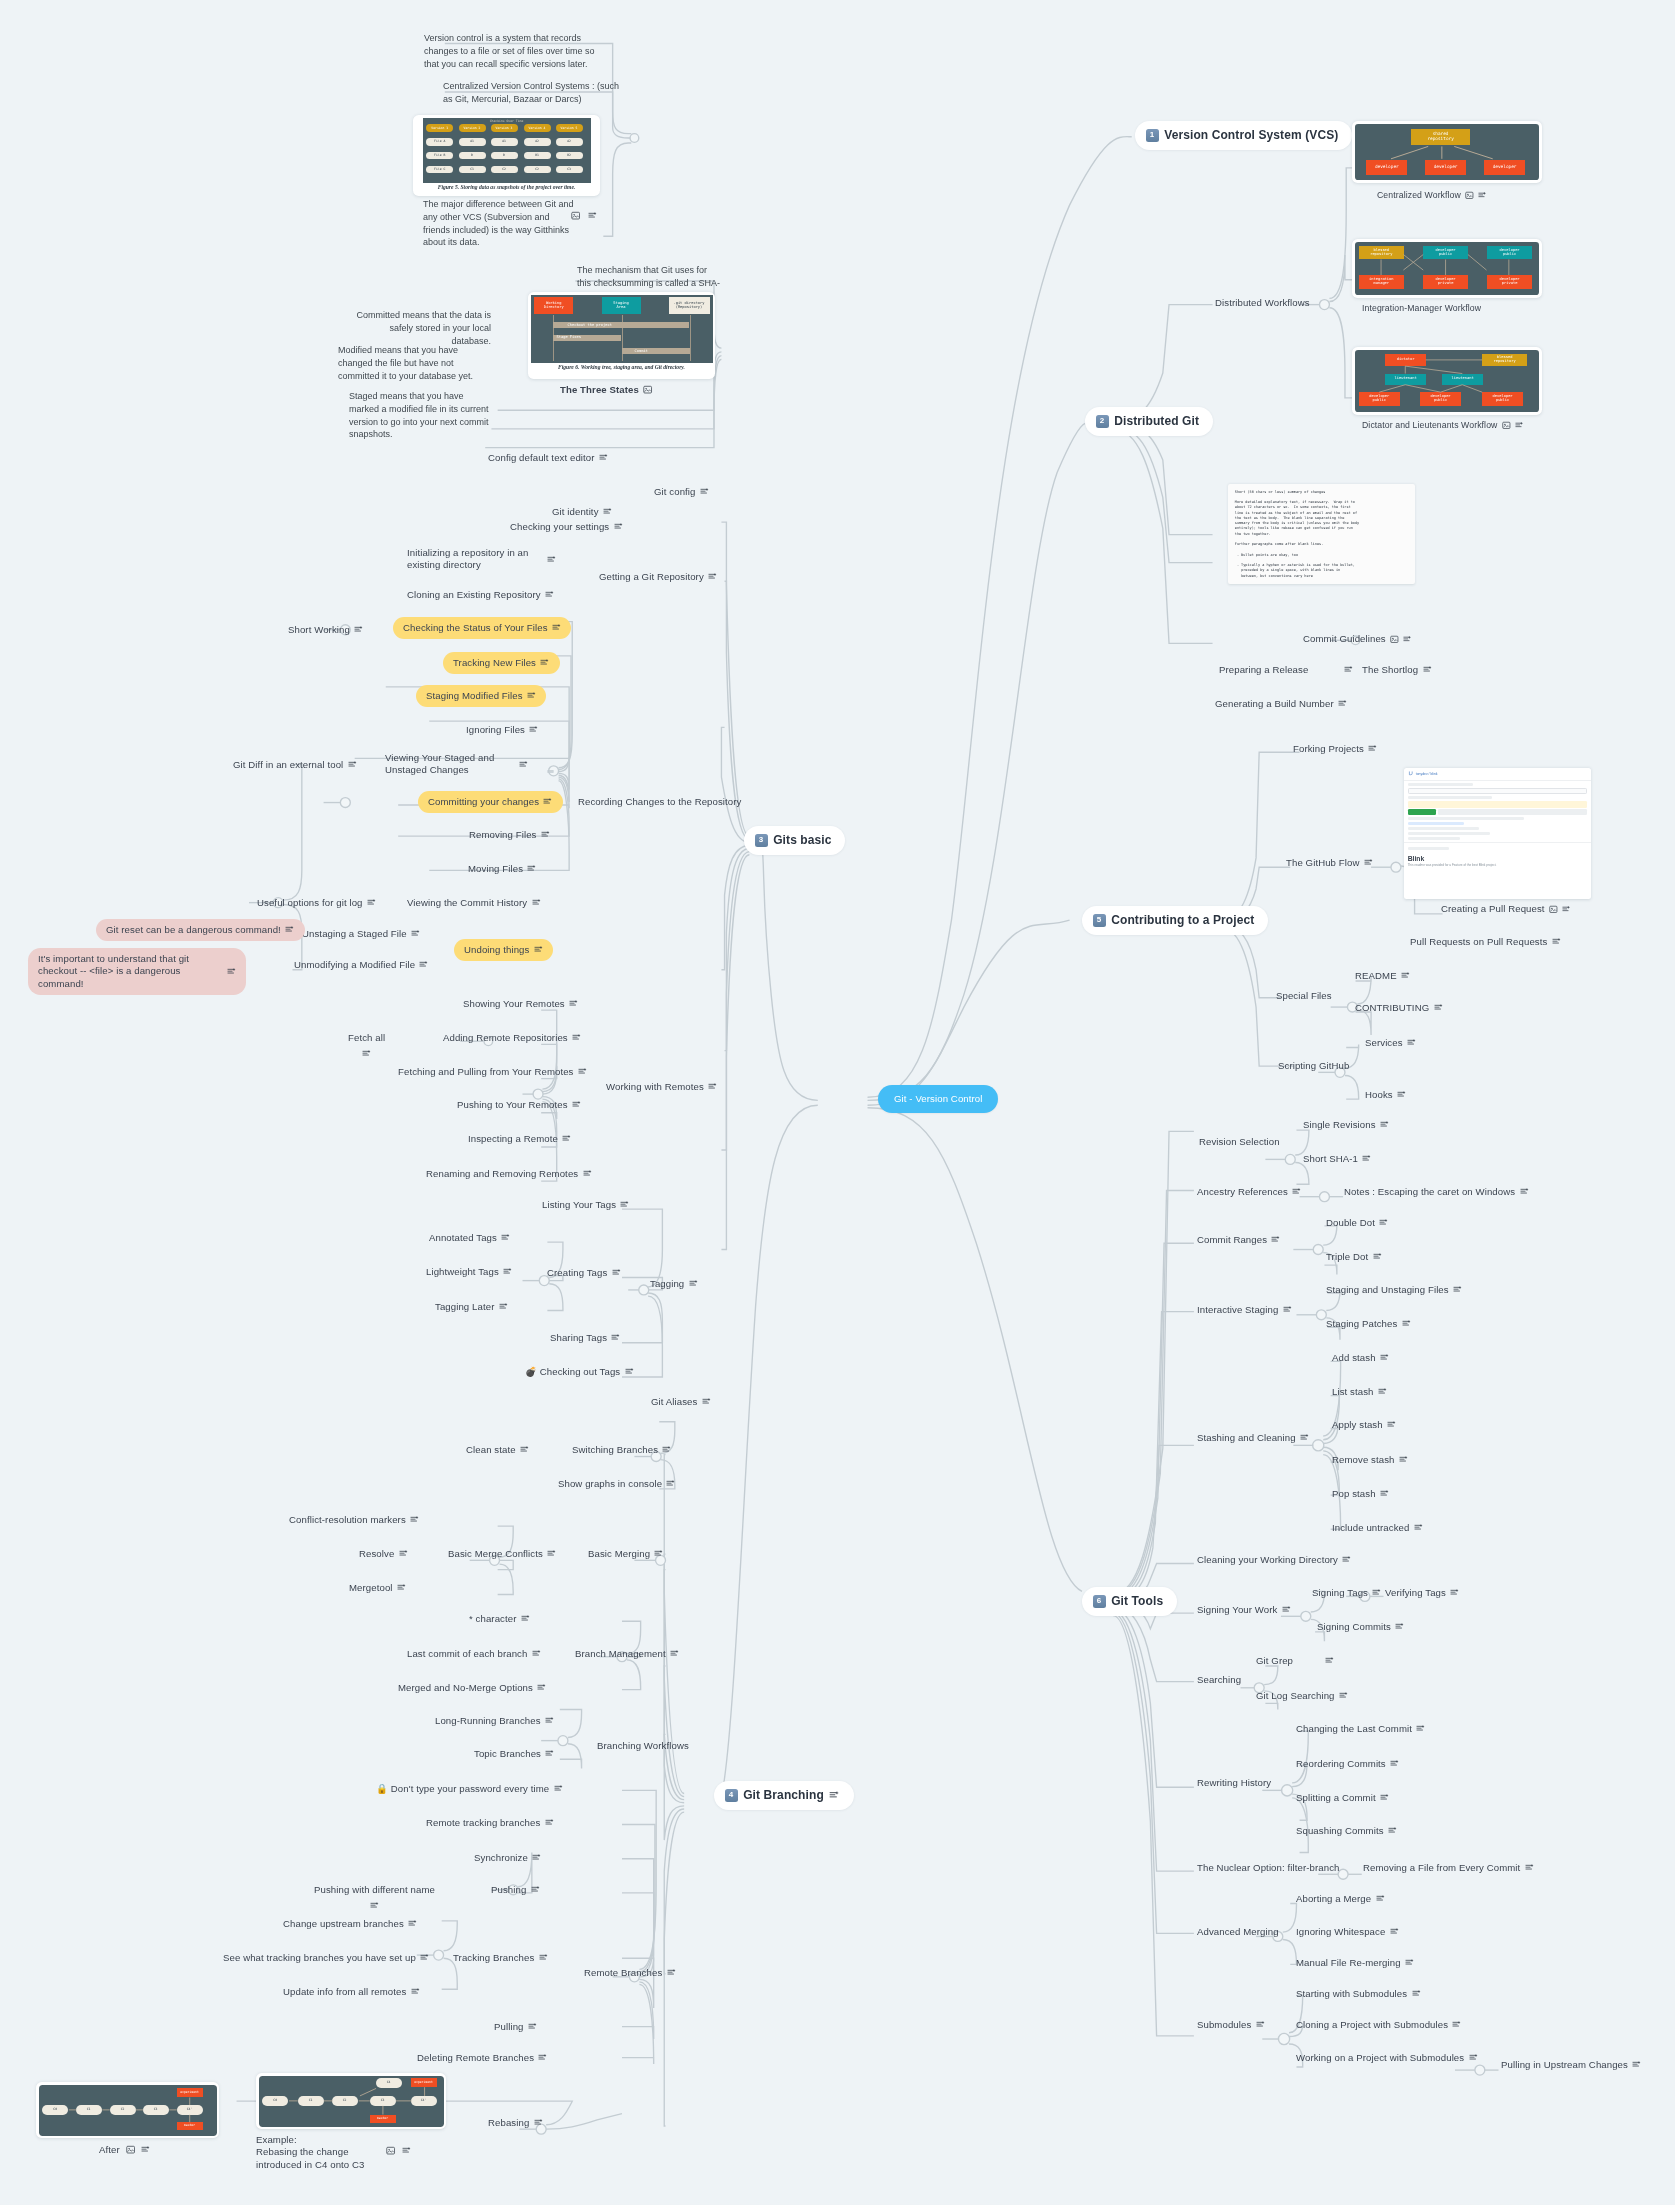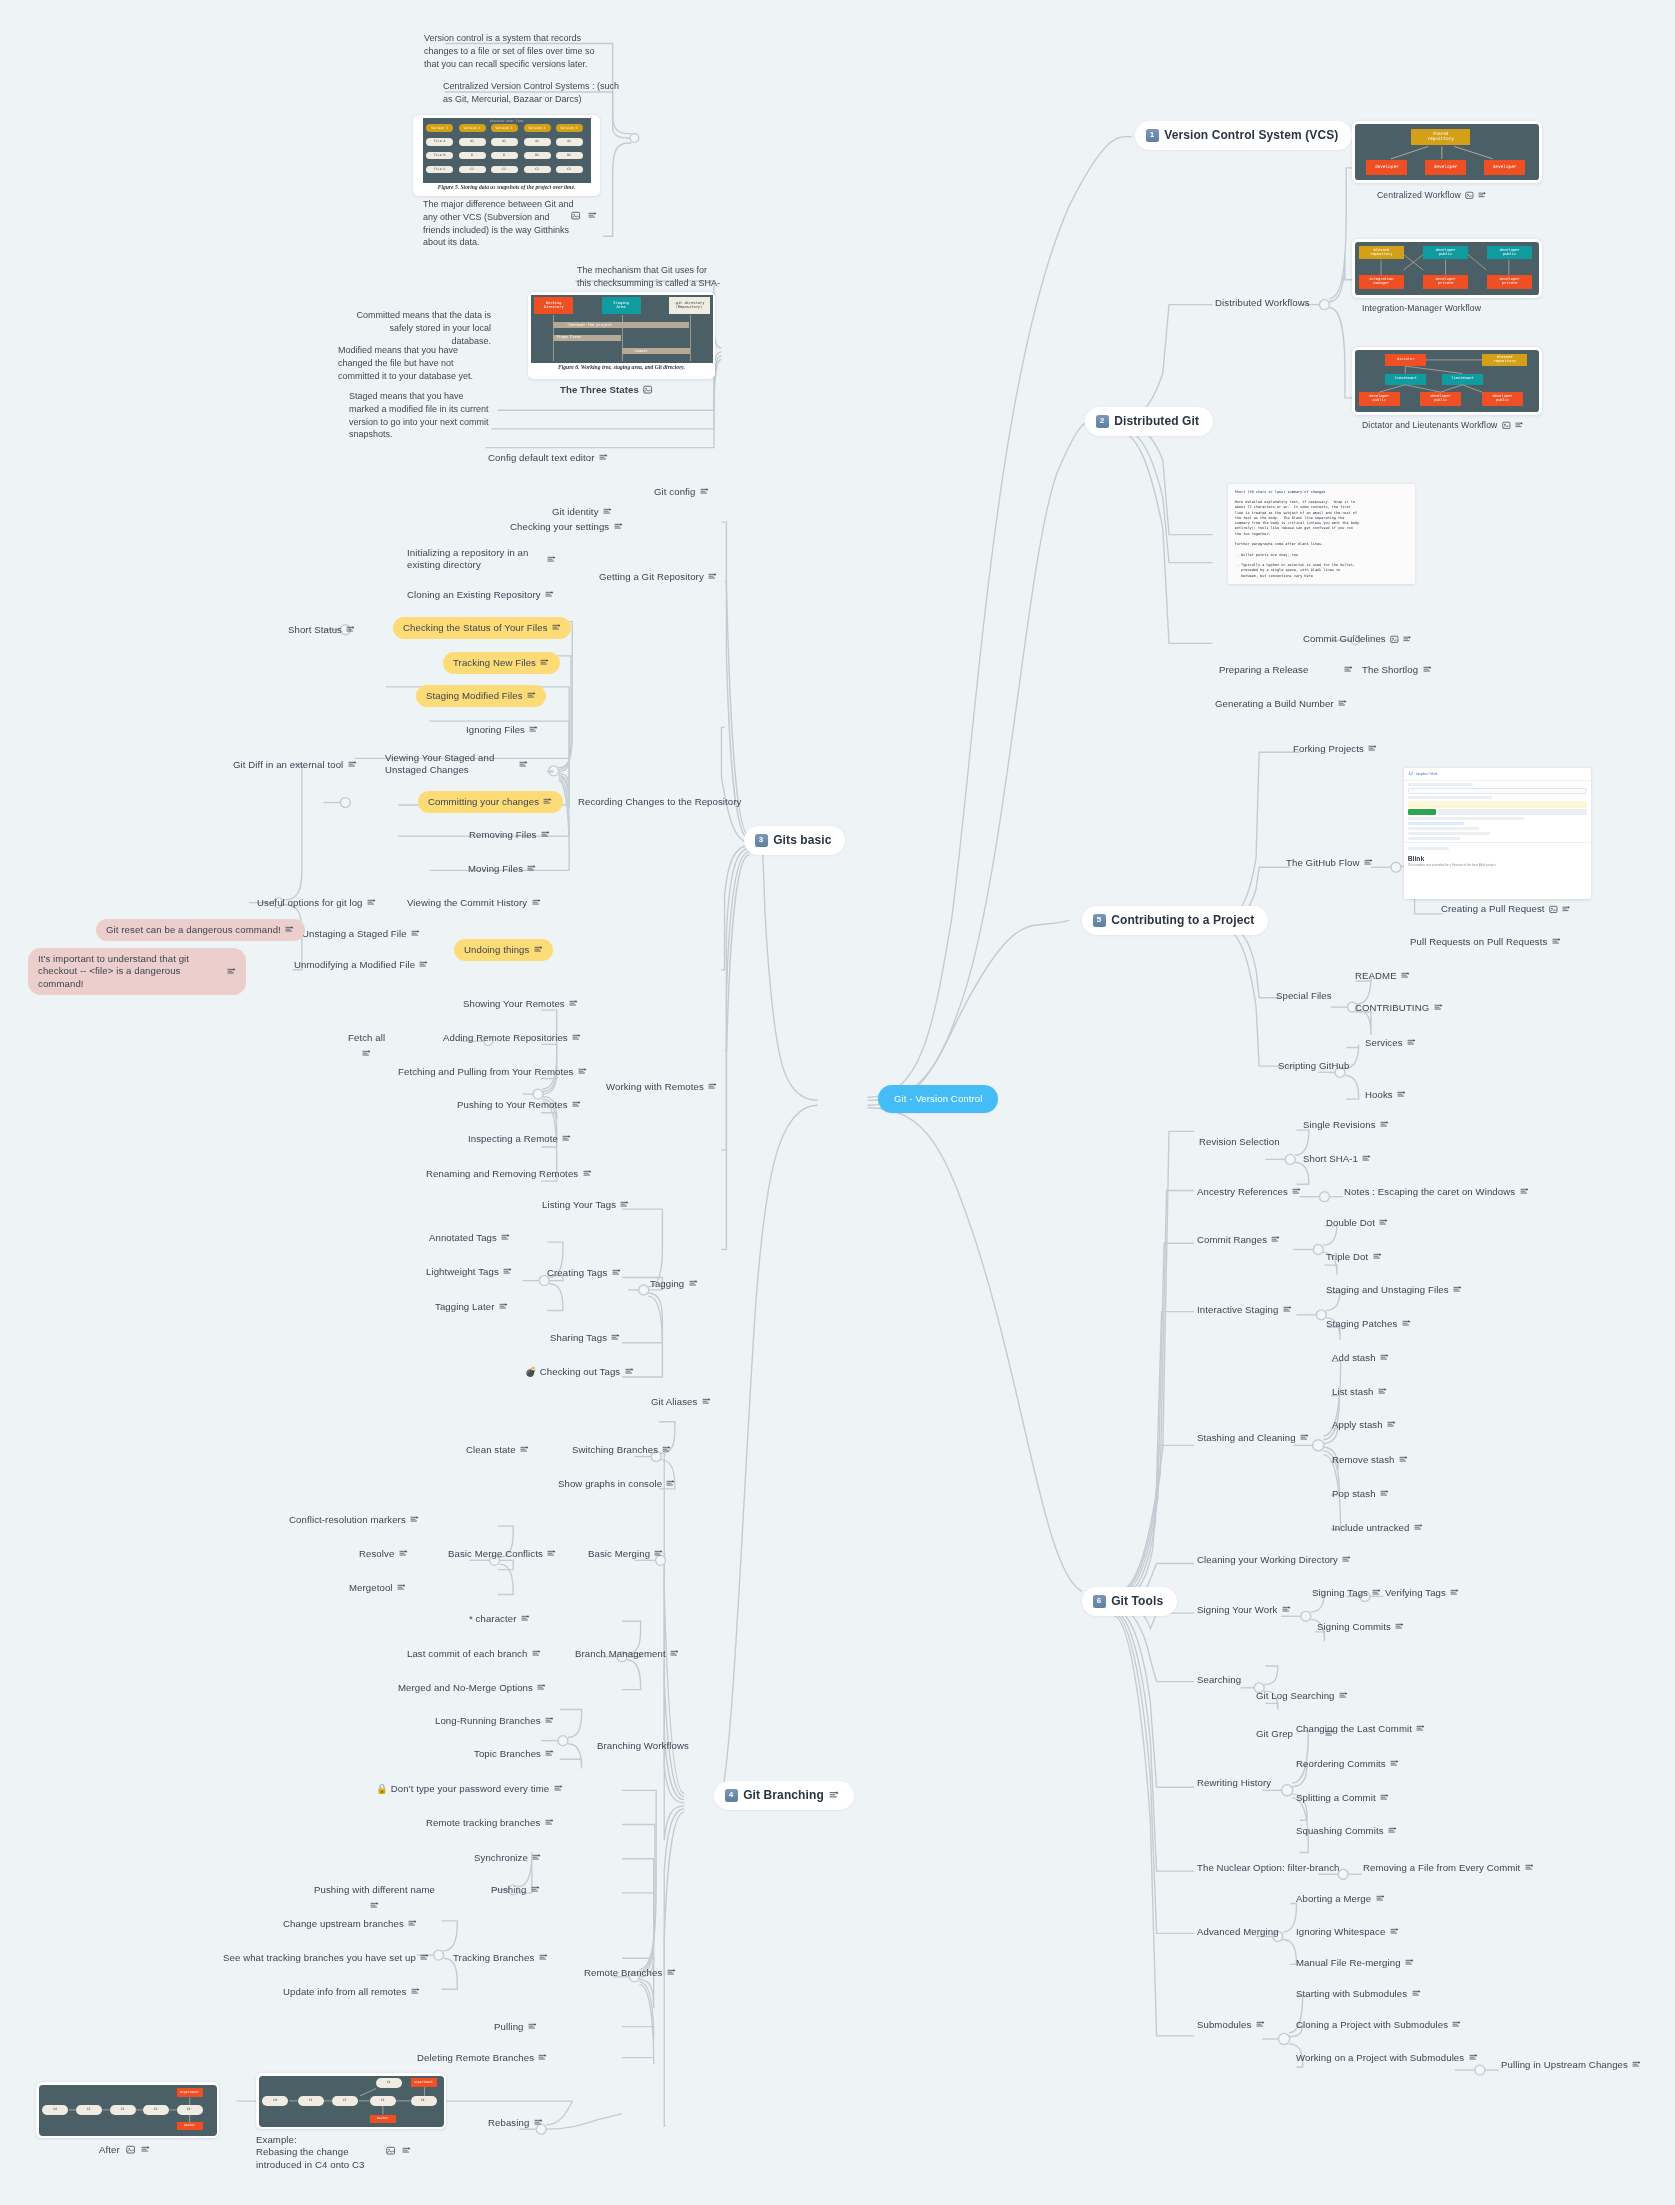--- a/index.html
+++ b/index.html
@@ -494,21 +494,21 @@
 <div class="node" style="left:407px; top:589px;">
       <span class="lbl">Cloning an Existing Repository</span>
       <span class="ic">
         <svg width="9.3" height="9.3" viewBox="0 0 20 20">
           <path d="M2 5h12M2 9h9M2 13h12" stroke="#2b3440" stroke-width="1.7" fill="none" stroke-linecap="round"></path>
           <path d="M15 3v5M12.5 5.5h5" stroke="#2b3440" stroke-width="1.5"></path>
         </svg>
       </span>
     </div>
 <div class="node" style="left:288px; top:624px;">
-      <span class="lbl">Short Status</span>
+      <span class="lbl">Short Working</span>
       <span class="ic">
         <svg width="9.3" height="9.3" viewBox="0 0 20 20">
           <path d="M2 5h12M2 9h9M2 13h12" stroke="#2b3440" stroke-width="1.7" fill="none" stroke-linecap="round"></path>
           <path d="M15 3v5M12.5 5.5h5" stroke="#2b3440" stroke-width="1.5"></path>
         </svg>
       </span>
     </div>
 
 <div class="node hl-yellow" style="left:393px; top:617px;">
       <span class="lbl">Checking the Status of Your Files</span>
@@ -1262,21 +1262,21 @@
     </div>
 <div class="node" style="left:1317px; top:1621px;">
       <span class="lbl">Signing Commits</span>
       <span class="ic">
         <svg width="9.3" height="9.3" viewBox="0 0 20 20">
           <path d="M2 5h12M2 9h9M2 13h12" stroke="#2b3440" stroke-width="1.7" fill="none" stroke-linecap="round"></path>
           <path d="M15 3v5M12.5 5.5h5" stroke="#2b3440" stroke-width="1.5"></path>
         </svg>
       </span>
     </div>
-<div class="node" style="left:1256px; top:1728px;gap:32px;">
+<div class="node" style="left:1256px; top:1655px;gap:32px;">
       <span class="lbl">Git Grep</span>
       <span class="ic">
         <svg width="9.3" height="9.3" viewBox="0 0 20 20">
           <path d="M2 5h12M2 9h9M2 13h12" stroke="#2b3440" stroke-width="1.7" fill="none" stroke-linecap="round"></path>
           <path d="M15 3v5M12.5 5.5h5" stroke="#2b3440" stroke-width="1.5"></path>
         </svg>
       </span>
     </div>
 <div class="node" style="left:1197px; top:1674px;">
       <span class="lbl">Searching</span>

